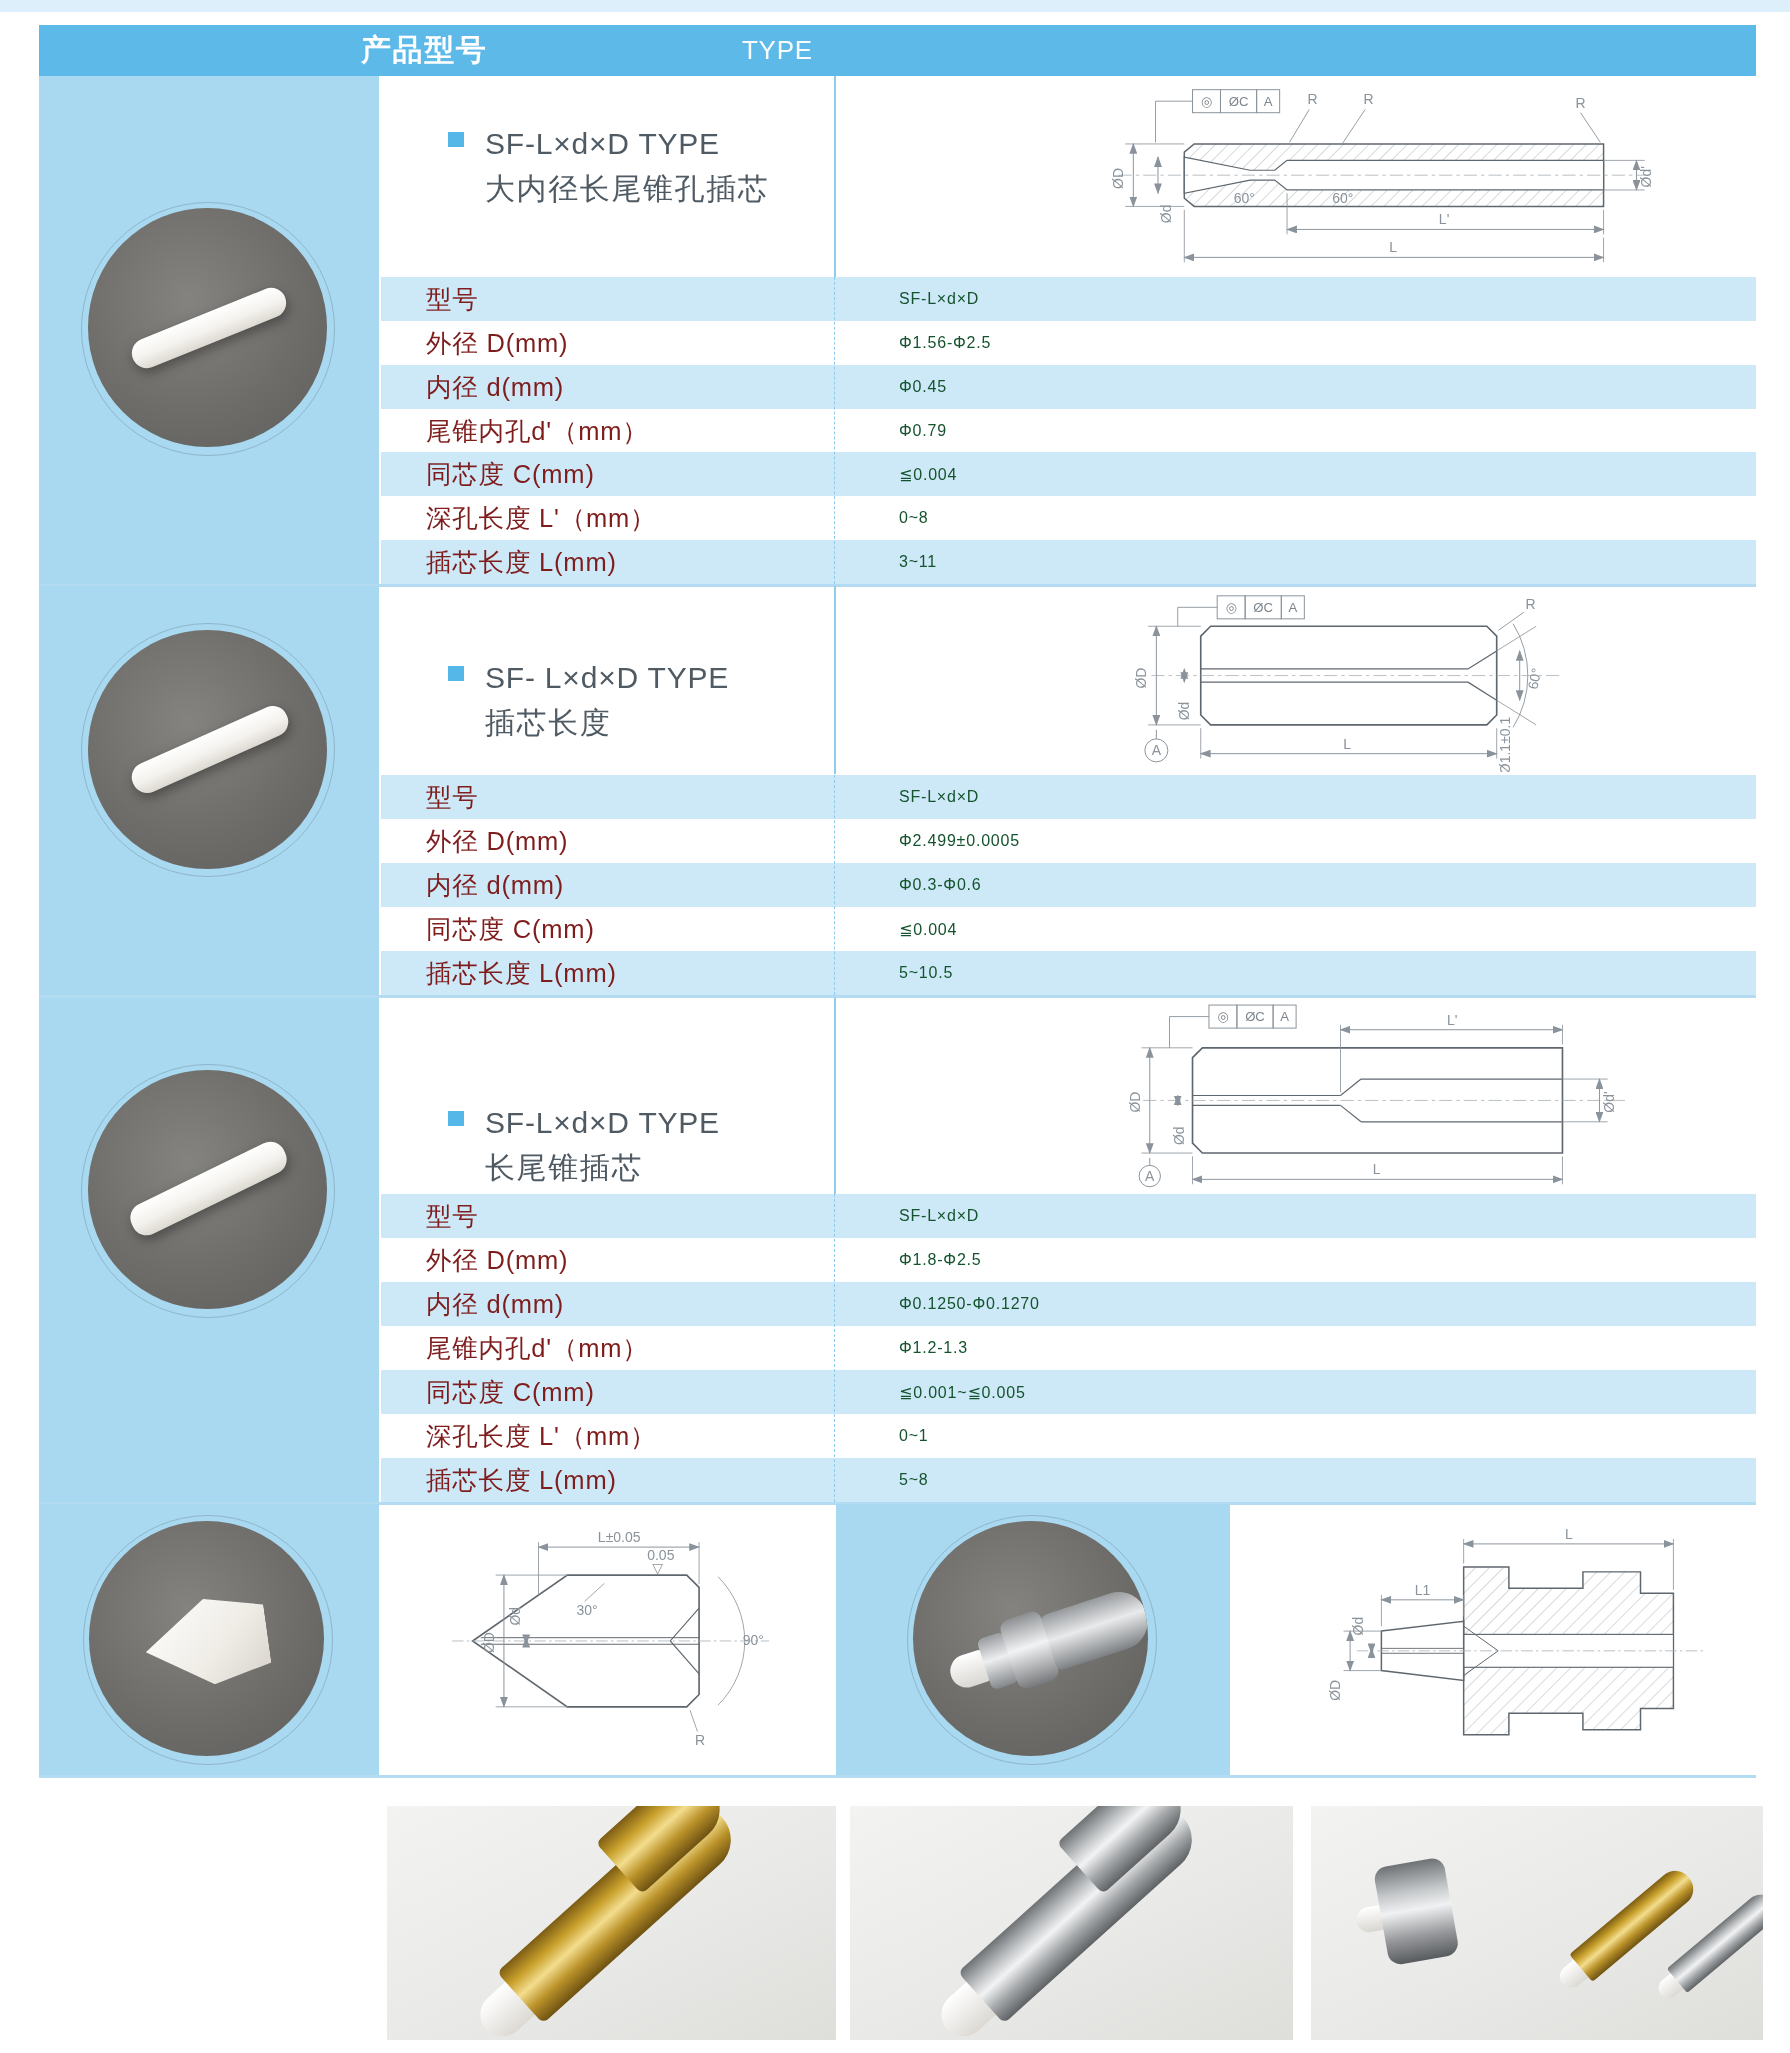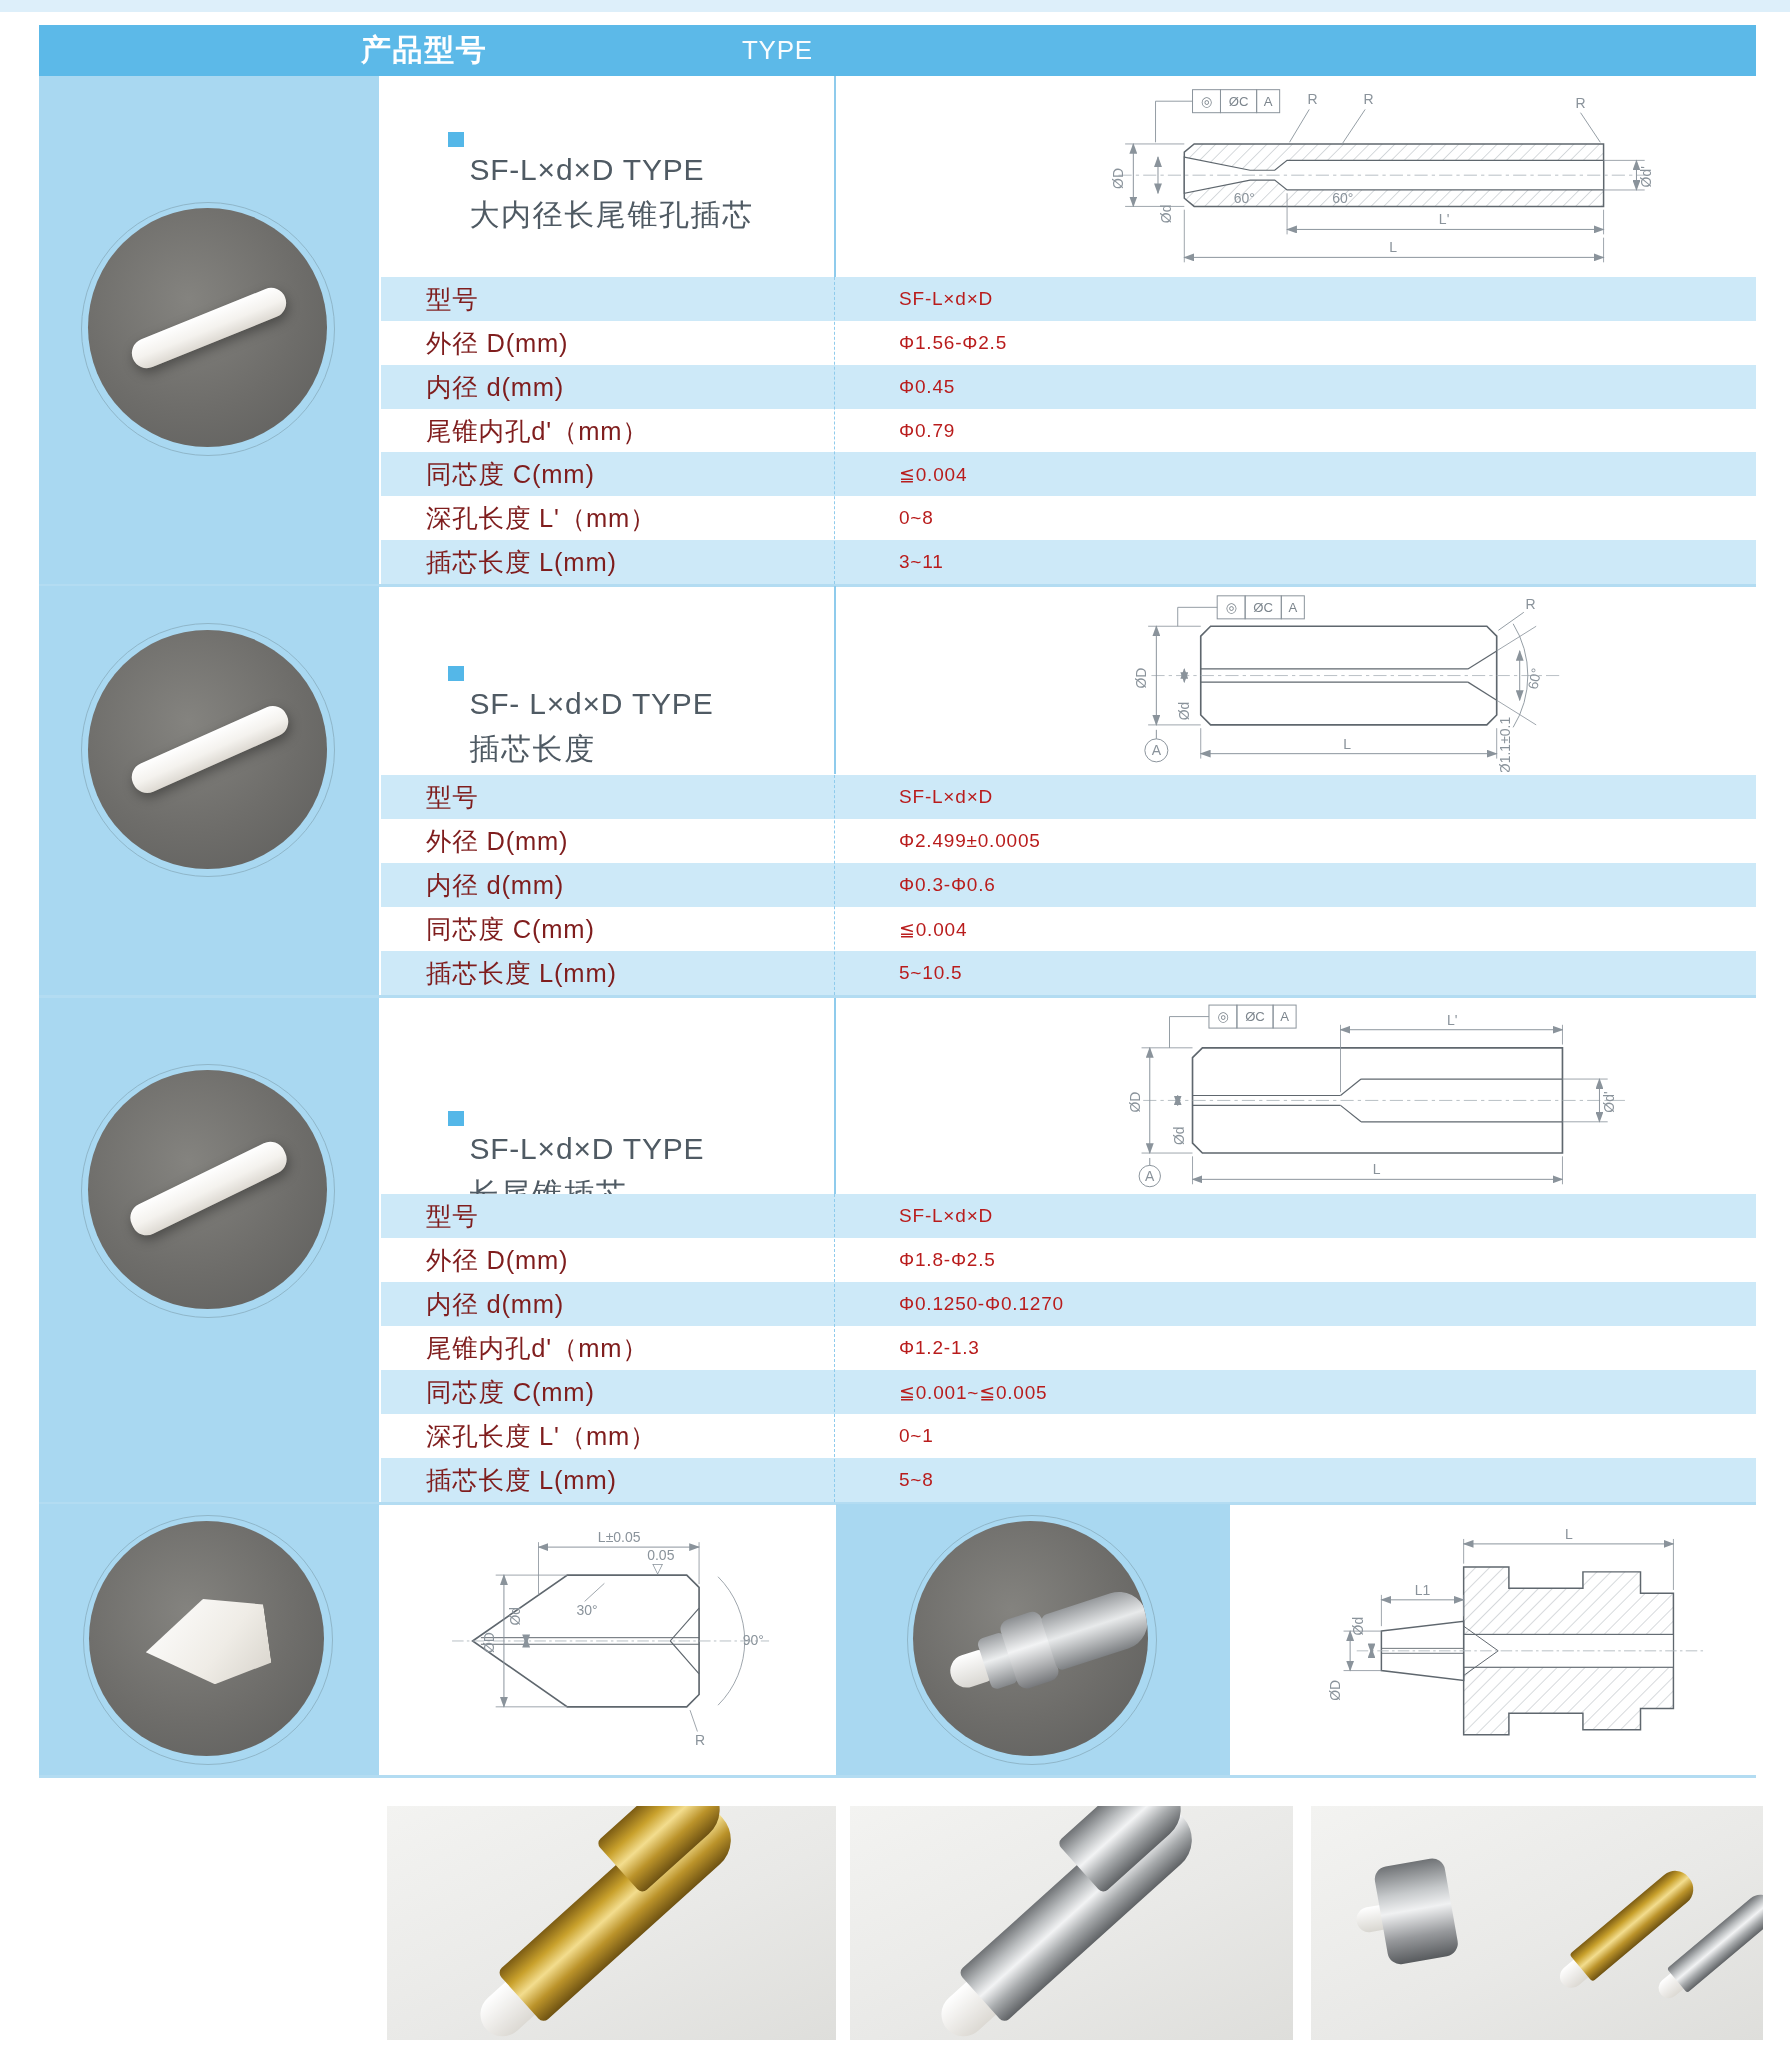--- a/index.html
+++ b/index.html
@@ -26,33 +26,33 @@
   .mp-tip{width:38px;height:33px;background:linear-gradient(#fff,#d9d7d2);border-radius:16.4px 5px 5px 16.4px;}
   .mp-collar{width:28px;height:53px;margin-left:-3.3px;background:linear-gradient(#9a9da0,#eceeef 45%,#84878a);border-radius:6.6px;}
   .mp-flange{width:43px;height:72px;margin-left:-1.6px;background:linear-gradient(#8c8f92,#f2f3f4 45%,#77797c);border-radius:10px;}
   .mp-body{width:102px;height:58px;margin-left:-1.6px;background:linear-gradient(#96999c,#e8eaeb 45%,#7d8083);border-radius:6.6px 28px 28px 6.6px;}
 
   
   .sep{position:absolute;left:39px;width:1717px;height:2.5px;background:#b3dcf2;}
   .vline{position:absolute;width:1.6px;background:#8fcbec;}
 
   
-  .title-blk{position:absolute;display:flex;flex-direction:column;}
+  .title-blk{position:absolute;display:flex;}
   .bullet{width:15.6px;height:15.6px;background:#54b7e8;margin-top:10.7px;flex:0 0 auto;}
   .title-txt{margin-left:21.4px;color:#4f5a63;}
   .title-en{font-size:30px;letter-spacing:0.8px;line-height:45px;white-space:nowrap;}
   .title-zh{font-size:30px;letter-spacing:1.6px;line-height:45px;white-space:nowrap;}
 
   
   .table{position:absolute;left:381px;width:1375px;display:flex;flex-direction:column;}
   .trow{flex:1;position:relative;}
   .trow.blue{background:#cde9f8;}
   .trow.white{background:#ffffff;}
   .tlabel{position:absolute;left:45px;top:50%;transform:translateY(-50%);font-size:25.5px;color:#7f1d1d;letter-spacing:0.8px;white-space:nowrap;}
-  .tval{position:absolute;left:518px;top:50%;transform:translateY(-50%);font-size:19px;color:#b91c1c;letter-spacing:0.8px;white-space:nowrap;}
+  .tval{position:absolute;left:518px;top:50%;transform:translateY(-50%);font-size:16px;color:#14532d;letter-spacing:0.8px;white-space:nowrap;}
   .tdash{position:absolute;left:453px;top:0;bottom:0;width:0;border-left:1.6px dashed #8fcbec;}
 
   
   svg text{font-family:"Liberation Sans","DejaVu Sans",sans-serif;}
   .dimt{fill:#8a939b;font-size:17px;}
   .gdtt{fill:#7c858d;font-size:16px;}
 
   
   .bphoto{position:absolute;background:linear-gradient(155deg,#f3f3f1 0%,#e9e9e7 55%,#dededb 100%);overflow:hidden;}
   .rod{position:absolute;display:flex;align-items:center;}

